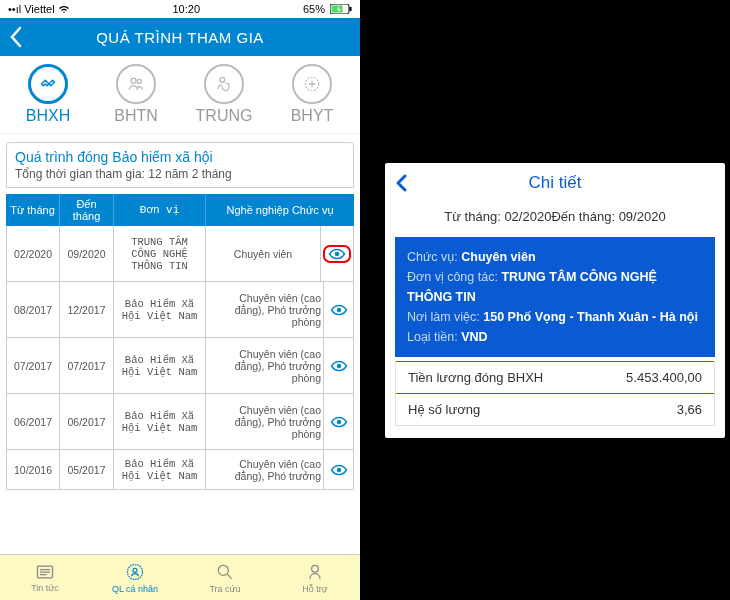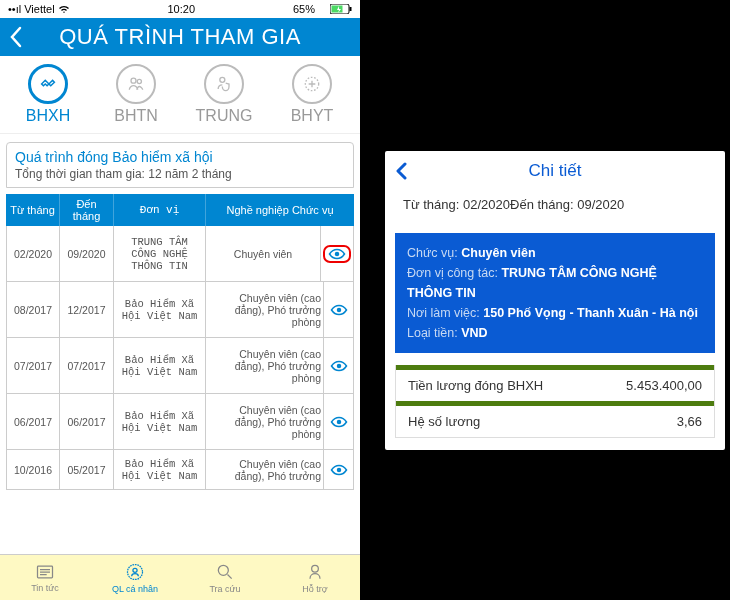--- a/index.html
+++ b/index.html
@@ -23,39 +23,39 @@
       height: 18px;
       background: #fff;
       color: #000;
       font-size: 11px;
       display: flex;
       align-items: center;
       padding: 0 8px;
       justify-content: space-between;
     }
     .status-left { display: flex; align-items: center; gap: 3px; }
-    .status-right { display: flex; align-items: center; gap: 15px; }
+    .status-right { display: flex; align-items: center; gap: 5px; }
     .nav-bar {
       height: 38px;
       background: #0086d1;
       color: #fff;
       display: flex;
       align-items: center;
       justify-content: center;
       position: relative;
     }
     .nav-back {
       position: absolute;
       left: 8px;
       font-size: 28px;
       line-height: 1;
       color: #fff;
       cursor: pointer;
     }
-    .nav-title { font-size: 22px; letter-spacing: 0.5px; }
+    .nav-title { font-size: 15px; letter-spacing: 0.5px; }
     .tabs {
       display: flex;
       justify-content: space-around;
       padding: 8px 4px 8px;
       background: #fff;
       border-bottom: 1px solid #eee;
     }
     .tab { flex: 1; text-align: center; cursor: pointer; }
     .tab-icon-wrap {
       width: 40px; height: 40px;
@@ -146,35 +146,35 @@
       display: flex; align-items: center; justify-content: center;
       position: relative; height: 40px;
     }
     .card-back {
       position: absolute; left: 10px;
       color: #0a5bd3; font-size: 22px; font-weight: bold;
       cursor: pointer;
     }
     .card-title { color: #0a5bd3; font-size: 17px; font-weight: 500; }
     .card-dates {
-      display: flex; justify-content: flex-start;
+      display: flex; justify-content: center;
       padding: 6px 18px 9px;
       font-size: 13px; color: #333;
     }
     .card-blue {
       background: #0a5bd3; color: #fff;
-      margin: 12px 10px;
+      margin: 4px 10px;
       padding: 10px 12px;
       font-size: 12.5px;
       line-height: 1.6;
     }
     .card-blue .lbl { color: #c7d9f3; }
     .card-blue .val { font-weight: 600; }
     .card-rows { margin: 0 10px 12px; border: 1px solid #ddd; border-top: none; }
-    .crow { display: flex; border-top: 5px solid #4d7c0f; font-size: 13px; }
+    .crow { display: flex; border-top: 1px solid #4d7c0f; font-size: 13px; }
     .crow .cl { flex: 1; padding: 8px 12px; color: #333; }
     .crow .cv { flex: 0 0 120px; padding: 8px 12px; text-align: right; color: #333; }
 
     svg { display: block; }
   </style>
 </head>
 <body>
 
 <div class="phone-left">
 

